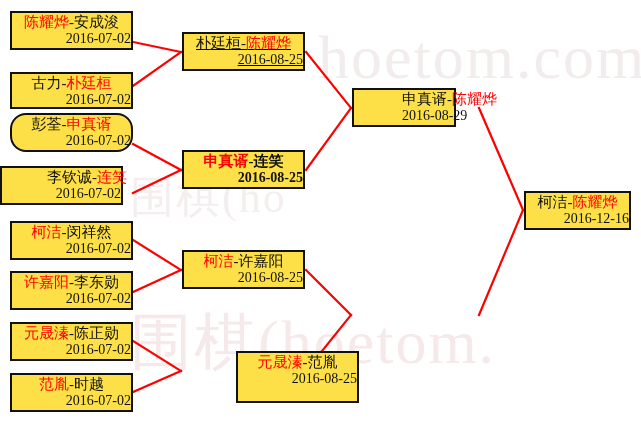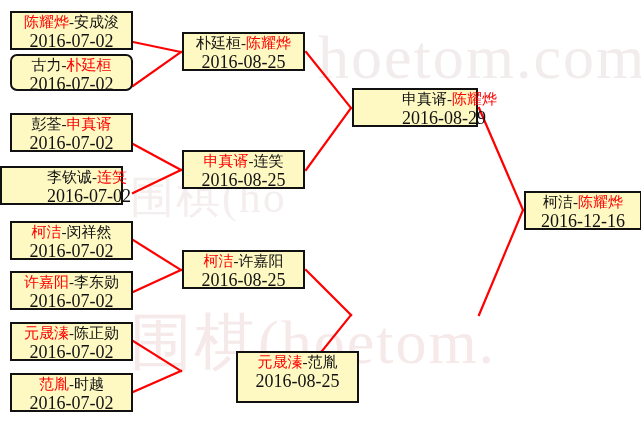--- a/index.html
+++ b/index.html
@@ -36,41 +36,42 @@
     left: 0; top: 0;
     width: 641px; height: 429px;
     z-index: 1;
     pointer-events: none;
   }
 
   
   .match {
     position: absolute;
     box-sizing: border-box;
-    background: #fef9c3;
+    background: #fde047;
     border: 2px solid #111111;
     z-index: 2;
     text-align: center;
     line-height: 1.05;
     padding-top: 2px;
   }
   .players {
     font-size: 15px;
     white-space: nowrap;
     color: #111111;
   }
   .players .w { color: #ff0000; }
   .players .sep { color: #111111; }
   .date {
-    font-size: 18px;
+    font-size: 14px;
     color: #111111;
     font-family: "Liberation Serif", "DejaVu Serif", serif;
     letter-spacing: 0px;
     margin-top: 1px;
     white-space: nowrap;
+    text-align: right;
   }
 </style>
 </head>
 <body>
 
 <div id="stage">
 
   <div class="watermark wm-a">hoetom.com)</div>
   <div class="watermark wm-b">围棋(ho</div>
   <div class="watermark wm-c">围棋(hoetom.</div>
@@ -101,28 +102,28 @@
     </g>
   </svg>
 
   <div class="match" style="left:10px;  top:11px;  width:123px; height:39px;">
     <div class="players">
       <span class="w">陈耀烨</span><span class="sep">-</span><span>安成浚</span>
     </div>
     <div class="date">2016-07-02</div>
   </div>
 
-  <div class="match" style="left:10px;  top:54px;  width:123px; height:37px;border-radius:7px;">
+  <div class="match" style="left:10px;  top:72px;  width:123px; height:37px;">
     <div class="players">
       <span>古力</span><span class="sep">-</span><span class="w">朴廷桓</span>
     </div>
     <div class="date">2016-07-02</div>
   </div>
 
-  <div class="match" style="left:10px;  top:113px; width:123px; height:39px;">
+  <div class="match" style="left:10px;  top:113px; width:123px; height:39px;border-radius:16px;">
     <div class="players">
       <span>彭荃</span><span class="sep">-</span><span class="w">申真谞</span>
     </div>
     <div class="date">2016-07-02</div>
   </div>
 
   <div class="match" style="left:0;  top:166px; width:123px; height:39px;padding-left:45px;">
     <div class="players">
       <span>李钦诚</span><span class="sep">-</span><span class="w">连笑</span>
     </div>
@@ -150,56 +151,56 @@
     <div class="date">2016-07-02</div>
   </div>
 
   <div class="match" style="left:10px;  top:373px; width:123px; height:39px;">
     <div class="players">
       <span class="w">范胤</span><span class="sep">-</span><span>时越</span>
     </div>
     <div class="date">2016-07-02</div>
   </div>
 
-  <div class="match" style="left:182px; top:32px;  width:123px; height:39px;">
+  <div class="match" style="left:182px; top:32px;  width:123px; height:39px;text-decoration:underline;">
     <div class="players">
       <span>朴廷桓</span><span class="sep">-</span><span class="w">陈耀烨</span>
     </div>
     <div class="date">2016-08-25</div>
   </div>
 
-  <div class="match" style="left:182px; top:150px; width:123px; height:39px;">
+  <div class="match" style="left:182px; top:150px; width:123px; height:39px;font-weight:bold;">
     <div class="players">
       <span class="w">申真谞</span><span class="sep">-</span><span>连笑</span>
     </div>
     <div class="date">2016-08-25</div>
   </div>
 
   <div class="match" style="left:182px; top:250px; width:123px; height:39px;">
     <div class="players">
       <span class="w">柯洁</span><span class="sep">-</span><span>许嘉阳</span>
     </div>
     <div class="date">2016-08-25</div>
   </div>
 
   <div class="match" style="left:196px; top:351px; width:123px; height:52px;margin-left:40px;">
     <div class="players">
       <span class="w">元晟溱</span><span class="sep">-</span><span>范胤</span>
     </div>
     <div class="date">2016-08-25</div>
   </div>
 
-  <div class="match" style="left:352px; top:88px;  width:126px; height:39px;padding-left:48px;">
+  <div class="match" style="left:352px; top:88px;  width:104px; height:39px;padding-left:48px;">
     <div class="players">
       <span>申真谞</span><span class="sep">-</span><span class="w">陈耀烨</span>
     </div>
     <div class="date">2016-08-29</div>
   </div>
 
 
-  <div class="match" style="left:524px; top:191px; width:118px; height:39px;">
+  <div class="match" style="left:524px; top:191px; width:107px; height:39px;">
     <div class="players">
       <span>柯洁</span><span class="sep">-</span><span class="w">陈耀烨</span>
     </div>
     <div class="date">2016-12-16</div>
   </div>
 
 </div>
 
 </body></html>

